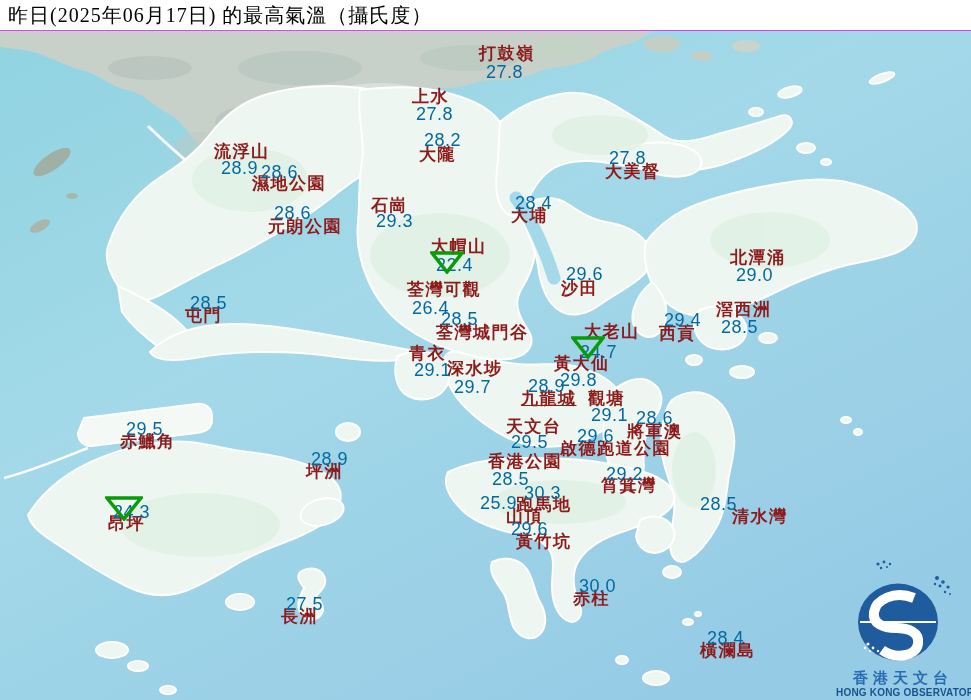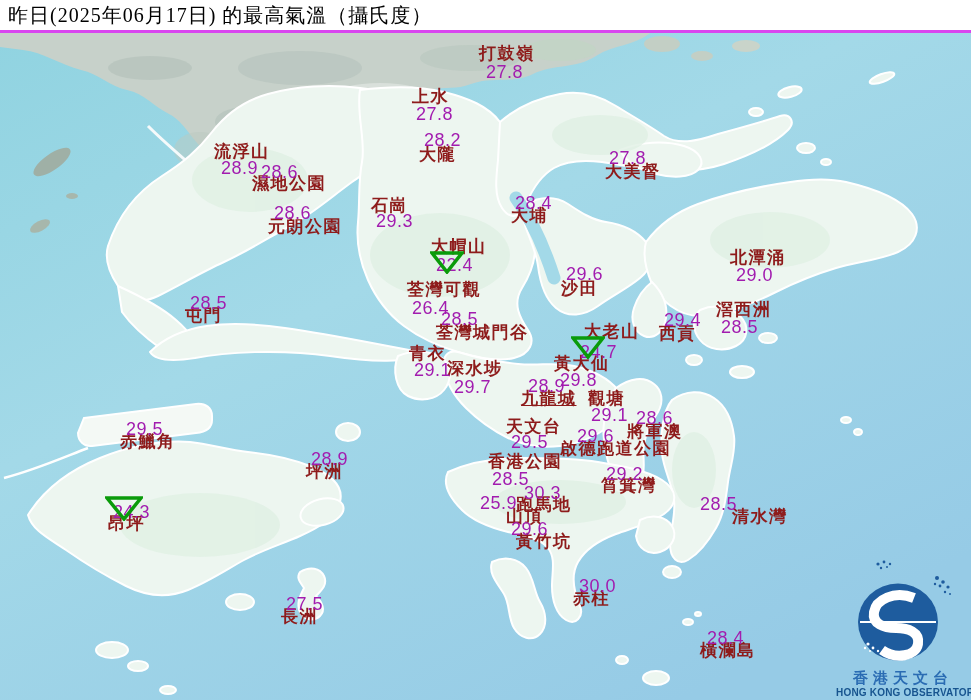--- a/index.html
+++ b/index.html
@@ -1,27 +1,27 @@
 <!DOCTYPE html>
 <html><head>
 <meta charset="utf-8">
 <style>
   html,body{margin:0;padding:0;}
   body{width:971px;height:700px;overflow:hidden;font-family:"Liberation Sans",sans-serif;}
   .stage{position:relative;width:971px;height:700px;background:#9ed5e6;overflow:hidden;}
   .map-svg{position:absolute;left:0;top:0;z-index:0;}
   .titlebar{position:absolute;left:0;top:0;width:971px;height:30px;background:#ffffff;
-            display:flex;align-items:center;z-index:6;border-bottom:3px solid #d946ef;}
+            display:flex;align-items:center;z-index:6;border-bottom:1px solid #d946ef;}
   .titlebar .title-text{font-family:"Liberation Serif",serif;font-size:20px;color:#000;
             padding-left:8px;letter-spacing:1px;white-space:nowrap;}
   .stations{position:absolute;left:0;top:0;width:971px;height:700px;z-index:3;}
   .sname{position:absolute;font-family:"Liberation Serif",serif;font-size:17px;line-height:1;
          color:#8e1b1b;letter-spacing:1.5px;white-space:nowrap;font-weight:600;z-index:3;}
   .svalue{position:absolute;font-family:"Liberation Sans",sans-serif;font-size:18px;line-height:1;
-         color:#a21caf;letter-spacing:.5px;white-space:nowrap;z-index:4;}
+         color:#0369a1;letter-spacing:.5px;white-space:nowrap;z-index:4;}
   .marker{position:absolute;z-index:5;line-height:0;}
   .logo{position:absolute;left:836px;top:556px;width:134px;height:142px;z-index:5;text-align:center;}
   .logo svg{display:block;margin:0 auto;}
   .logo .cname{font-family:"Liberation Serif",serif;font-size:15px;font-weight:700;color:#2a6cb3;
          letter-spacing:5px;line-height:1.1;margin-top:2px;white-space:nowrap;}
   .logo .ename{font-family:"Liberation Sans",sans-serif;font-size:10px;font-weight:700;color:#17548f;
          letter-spacing:.2px;line-height:1.2;white-space:nowrap;}
 </style>
 </head>
 <body>

